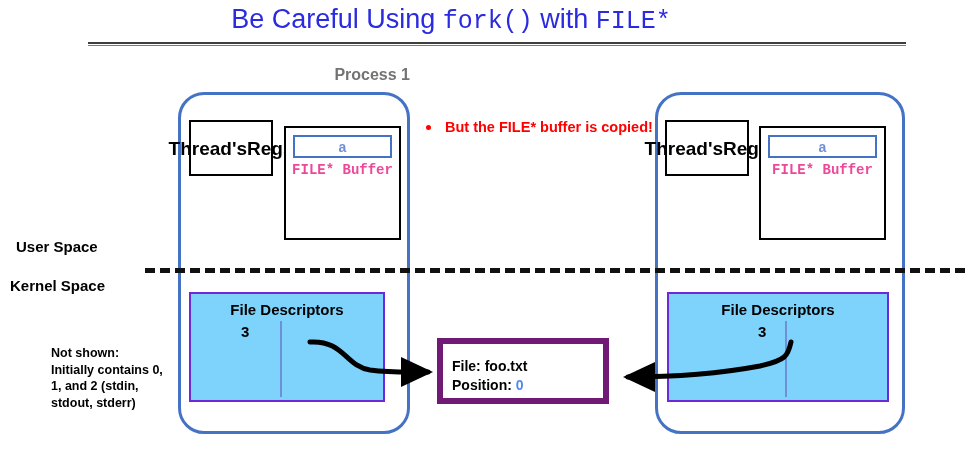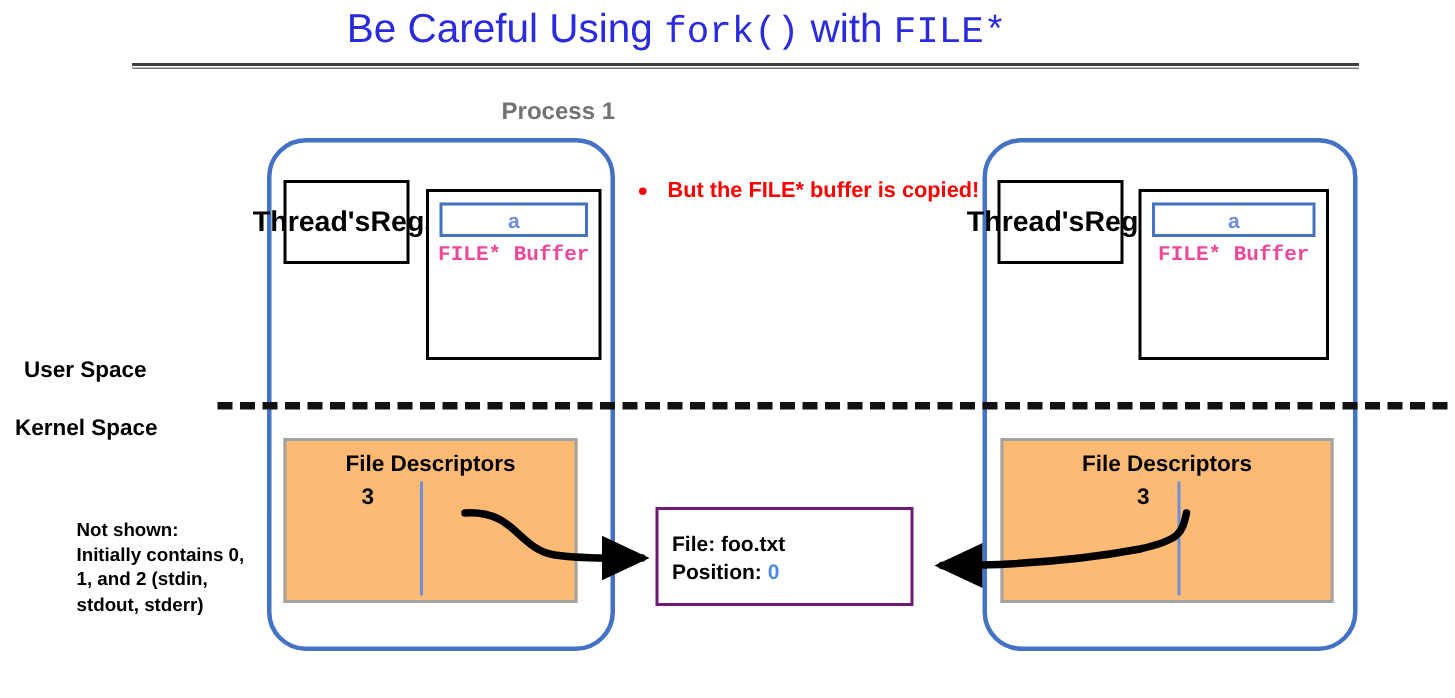--- a/index.html
+++ b/index.html
@@ -158,22 +158,22 @@
     left: 145px;
     top: 268px;
     width: 820px;
     height: 0;
     border-top: 5px dashed #111111;
   }
 
   
   .fd-box {
     position: absolute;
-    border: 2px solid #a3a3a3;
-    background: #fdba74;
+    border: 2px solid #6d28d9;
+    background: #7dd3fc;
     box-sizing: border-box;
   }
   .fd-title {
     position: absolute;
     left: 0;
     right: 0;
     top: 7px;
     text-align: center;
     font-size: 15px;
     font-weight: bold;
@@ -202,21 +202,21 @@
     font-weight: bold;
     color: #000000;
     white-space: nowrap;
   }
   .ofd-box {
     position: absolute;
     left: 437px;
     top: 338px;
     width: 172px;
     height: 66px;
-    border: 2px solid #701a75;
+    border: 6px solid #701a75;
     background: #ffffff;
     box-sizing: border-box;
   }
   .ofd-line {
     position: absolute;
     left: 9px;
     font-size: 14px;
     font-weight: bold;
     color: #000000;
     white-space: nowrap;

